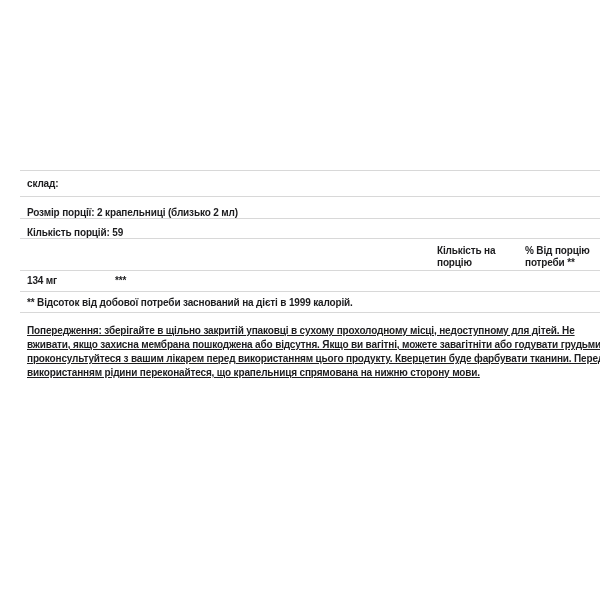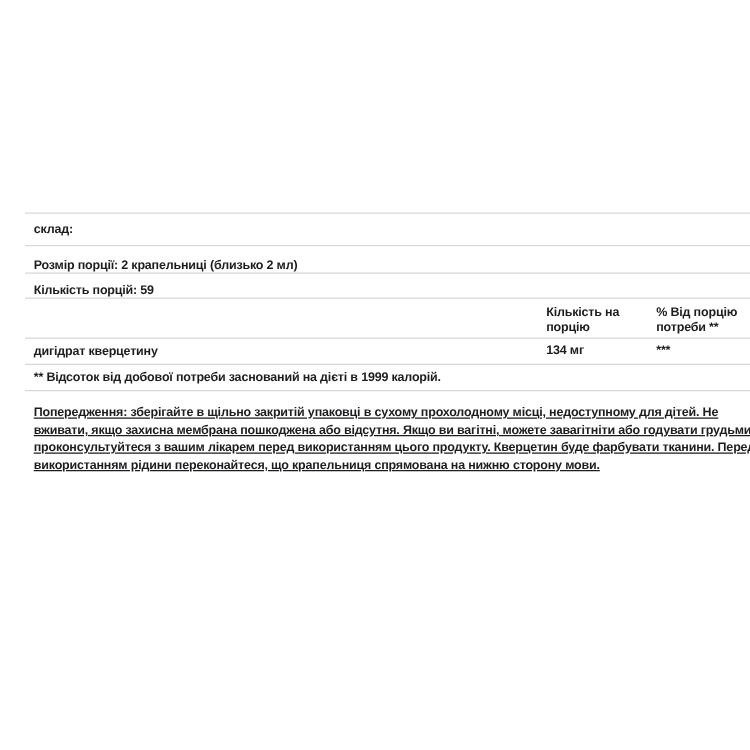--- a/index.html
+++ b/index.html
@@ -65,21 +65,20 @@
       <span class="col-name">Кількість порцій: 59</span>
     </div>
 
     <div class="row row-header">
       <span class="col-name"></span>
       <span class="col-amount">Кількість на порцію</span>
       <span class="col-dv">% Від порцію потреби **</span>
     </div>
 
     <div class="row row-data">
-      <span class="col-name">дигідрат кверцетину</span>
       <span class="col-amount">134 мг</span>
       <span class="col-dv">***</span>
     </div>
 
 
     <div class="row row-footnote">
       <span class="col-name">** Відсоток від добової потреби заснований на дієті в 1999 калорій.</span>
     </div>
 
   </section>

